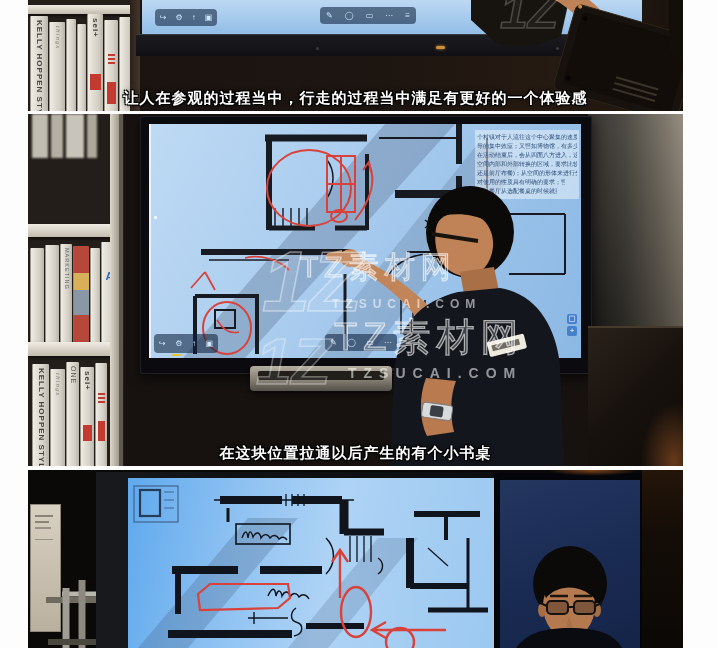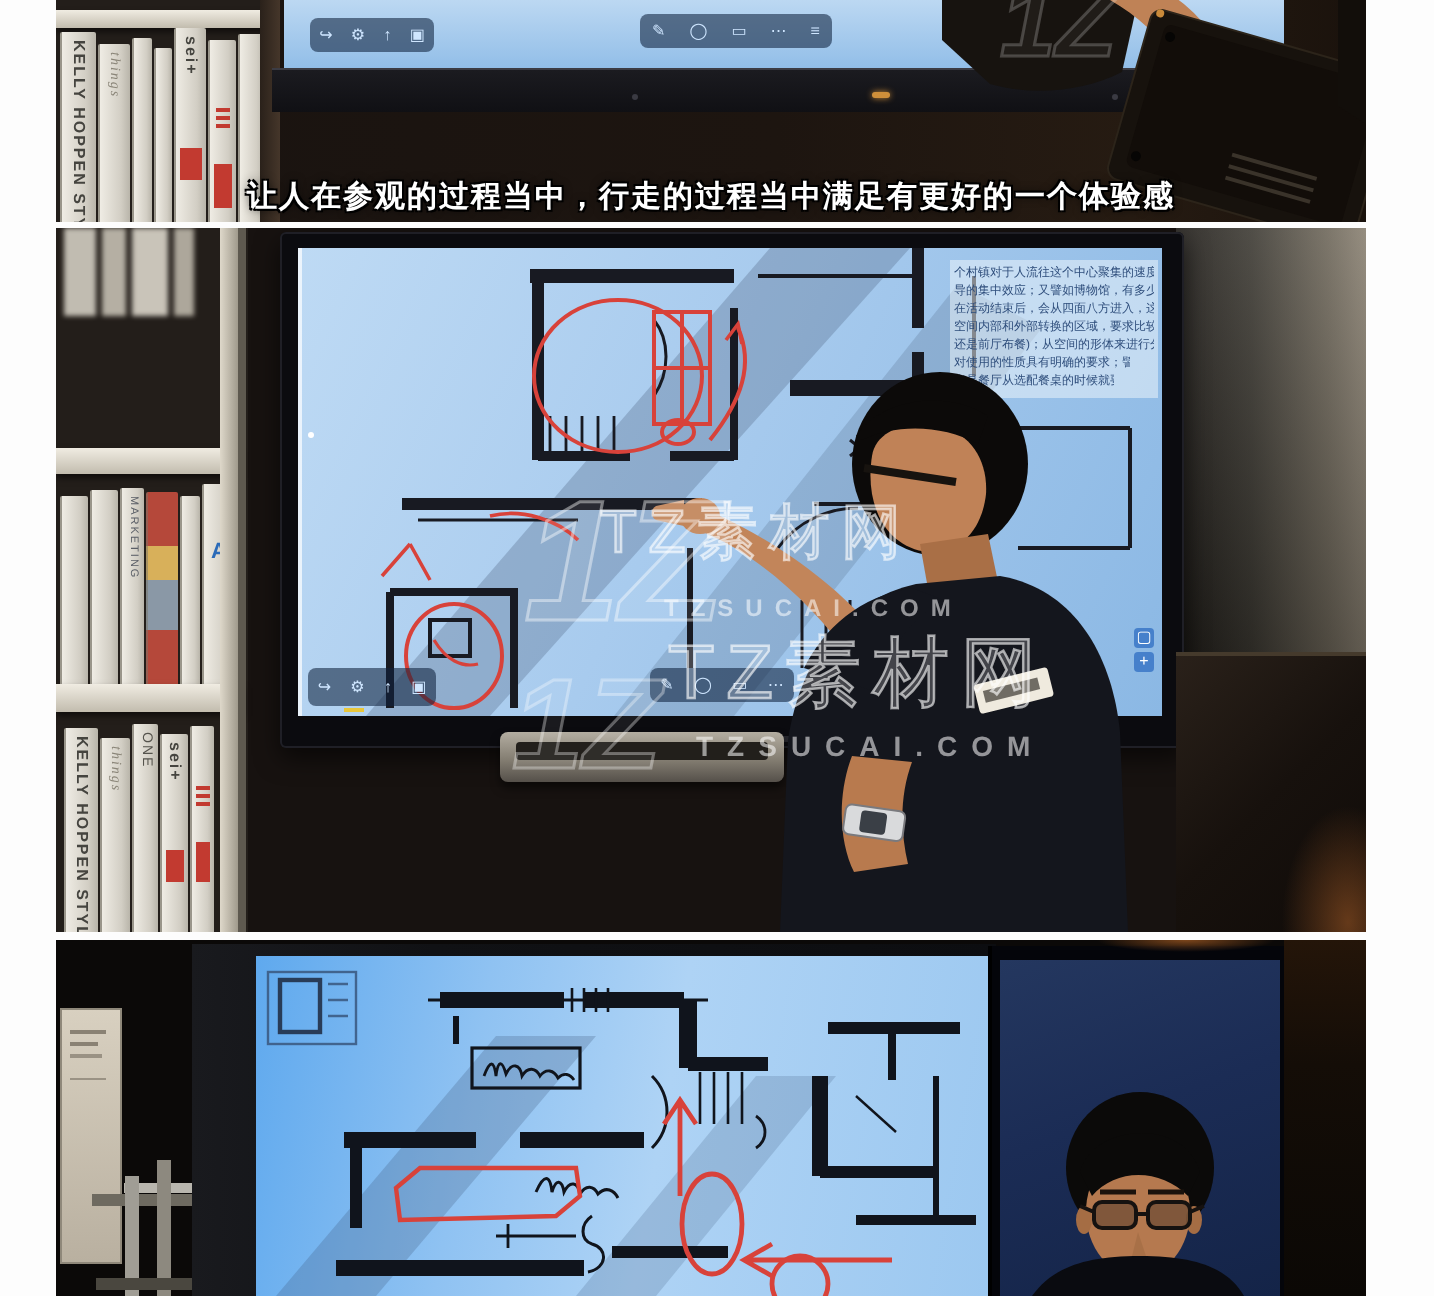--- a/index.html
+++ b/index.html
@@ -251,20 +251,21 @@
       <g transform="rotate(8 118 232)">
         <rect x="102" y="224" width="30" height="15" rx="3" fill="#d9dadc" stroke="#7a7a7e"></rect>
         <rect x="110" y="226" width="13" height="11" rx="2" fill="#3a3f46"></rect>
       </g>
       <g transform="rotate(-14 186 166)">
         <rect x="168" y="158" width="38" height="15" rx="2" fill="#efeade"></rect>
         <rect x="172" y="162" width="28" height="6" fill="#3a3630" opacity="0.7"></rect>
       </g>
     </svg>
 
+    <div class="subtitle" style="bottom:3px;">在这块位置拉通以后产生的有个小书桌</div>
   </div>
 
   <div class="frame" id="frame-bottom">
     <div class="abs" style="left:2px;top:34px;width:29px;height:126px;background:linear-gradient(180deg,#d8d0c0,#b9b0a0);border:1px solid #8f887a;">
       <div class="abs" style="left:4px;top:10px;width:18px;height:2px;background:#8a8274;"></div>
       <div class="abs" style="left:4px;top:16px;width:14px;height:2px;background:#8a8274;"></div>
       <div class="abs" style="left:4px;top:22px;width:16px;height:2px;background:#9a9284;"></div>
       <div class="abs" style="left:4px;top:34px;width:18px;height:1px;background:#9a9284;"></div>
     </div>
     <svg class="abs" style="left:0;top:60px;" width="100" height="118" viewBox="0 0 100 118">

